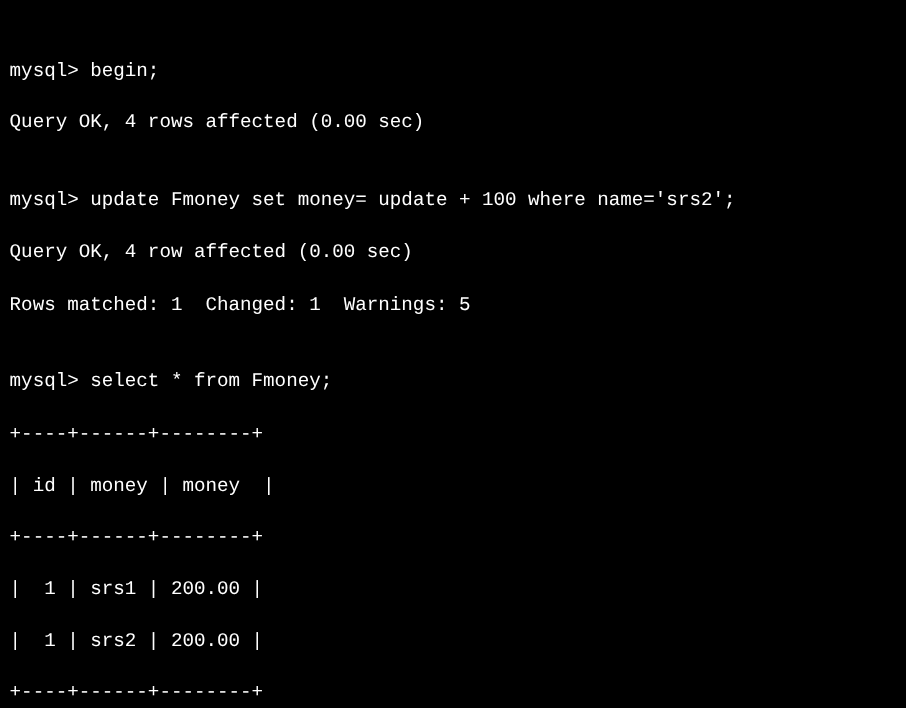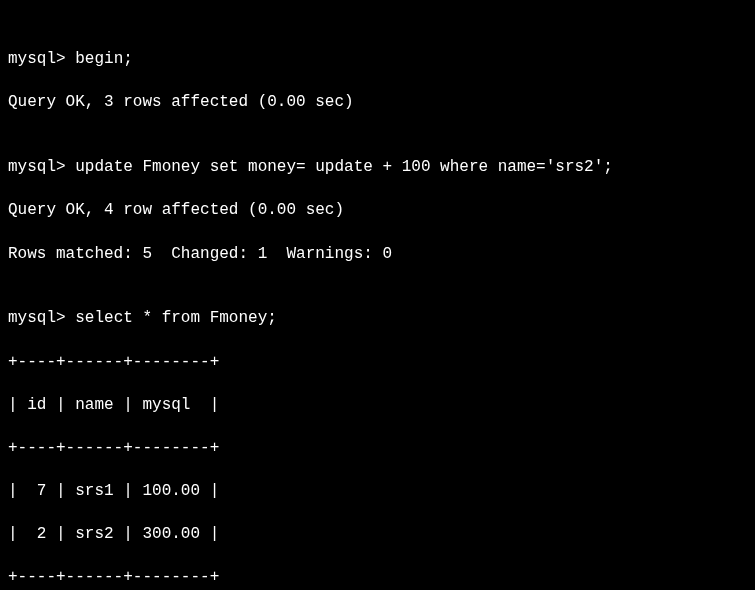--- a/index.html
+++ b/index.html
@@ -20,32 +20,32 @@
       overflow: hidden;
     }
     .line {
       display: block;
     }
   </style>
 </head>
 <body>
 
 <span class="line"><span>mysql&gt; </span><span>begin;</span></span>
-<span class="line">Query OK, 3 rows affected (0.00 sec)</span>
+<span class="line">Query OK, 4 rows affected (0.00 sec)</span>
 <span class="line"></span>
 <span class="line"><span>mysql&gt; </span><span>update Fmoney set money= update + 100 where name='srs2';</span></span>
 <span class="line">Query OK, 4 row affected (0.00 sec)</span>
-<span class="line">Rows matched: 5  Changed: 1  Warnings: 0</span>
+<span class="line">Rows matched: 1  Changed: 1  Warnings: 5</span>
 <span class="line"></span>
 <span class="line"><span>mysql&gt; </span><span>select * from Fmoney;</span></span>
 <span class="line">+----+------+--------+</span>
-<span class="line">| id | name | mysql  |</span>
+<span class="line">| id | money | money  |</span>
 <span class="line">+----+------+--------+</span>
-<span class="line">|  7 | srs1 | 100.00 |</span>
-<span class="line">|  2 | srs2 | 300.00 |</span>
+<span class="line">|  1 | srs1 | 200.00 |</span>
+<span class="line">|  1 | srs2 | 200.00 |</span>
 <span class="line">+----+------+--------+</span>
 
 <span class="line"></span>
 
 
 <span class="line"></span>
 
 
 
 

